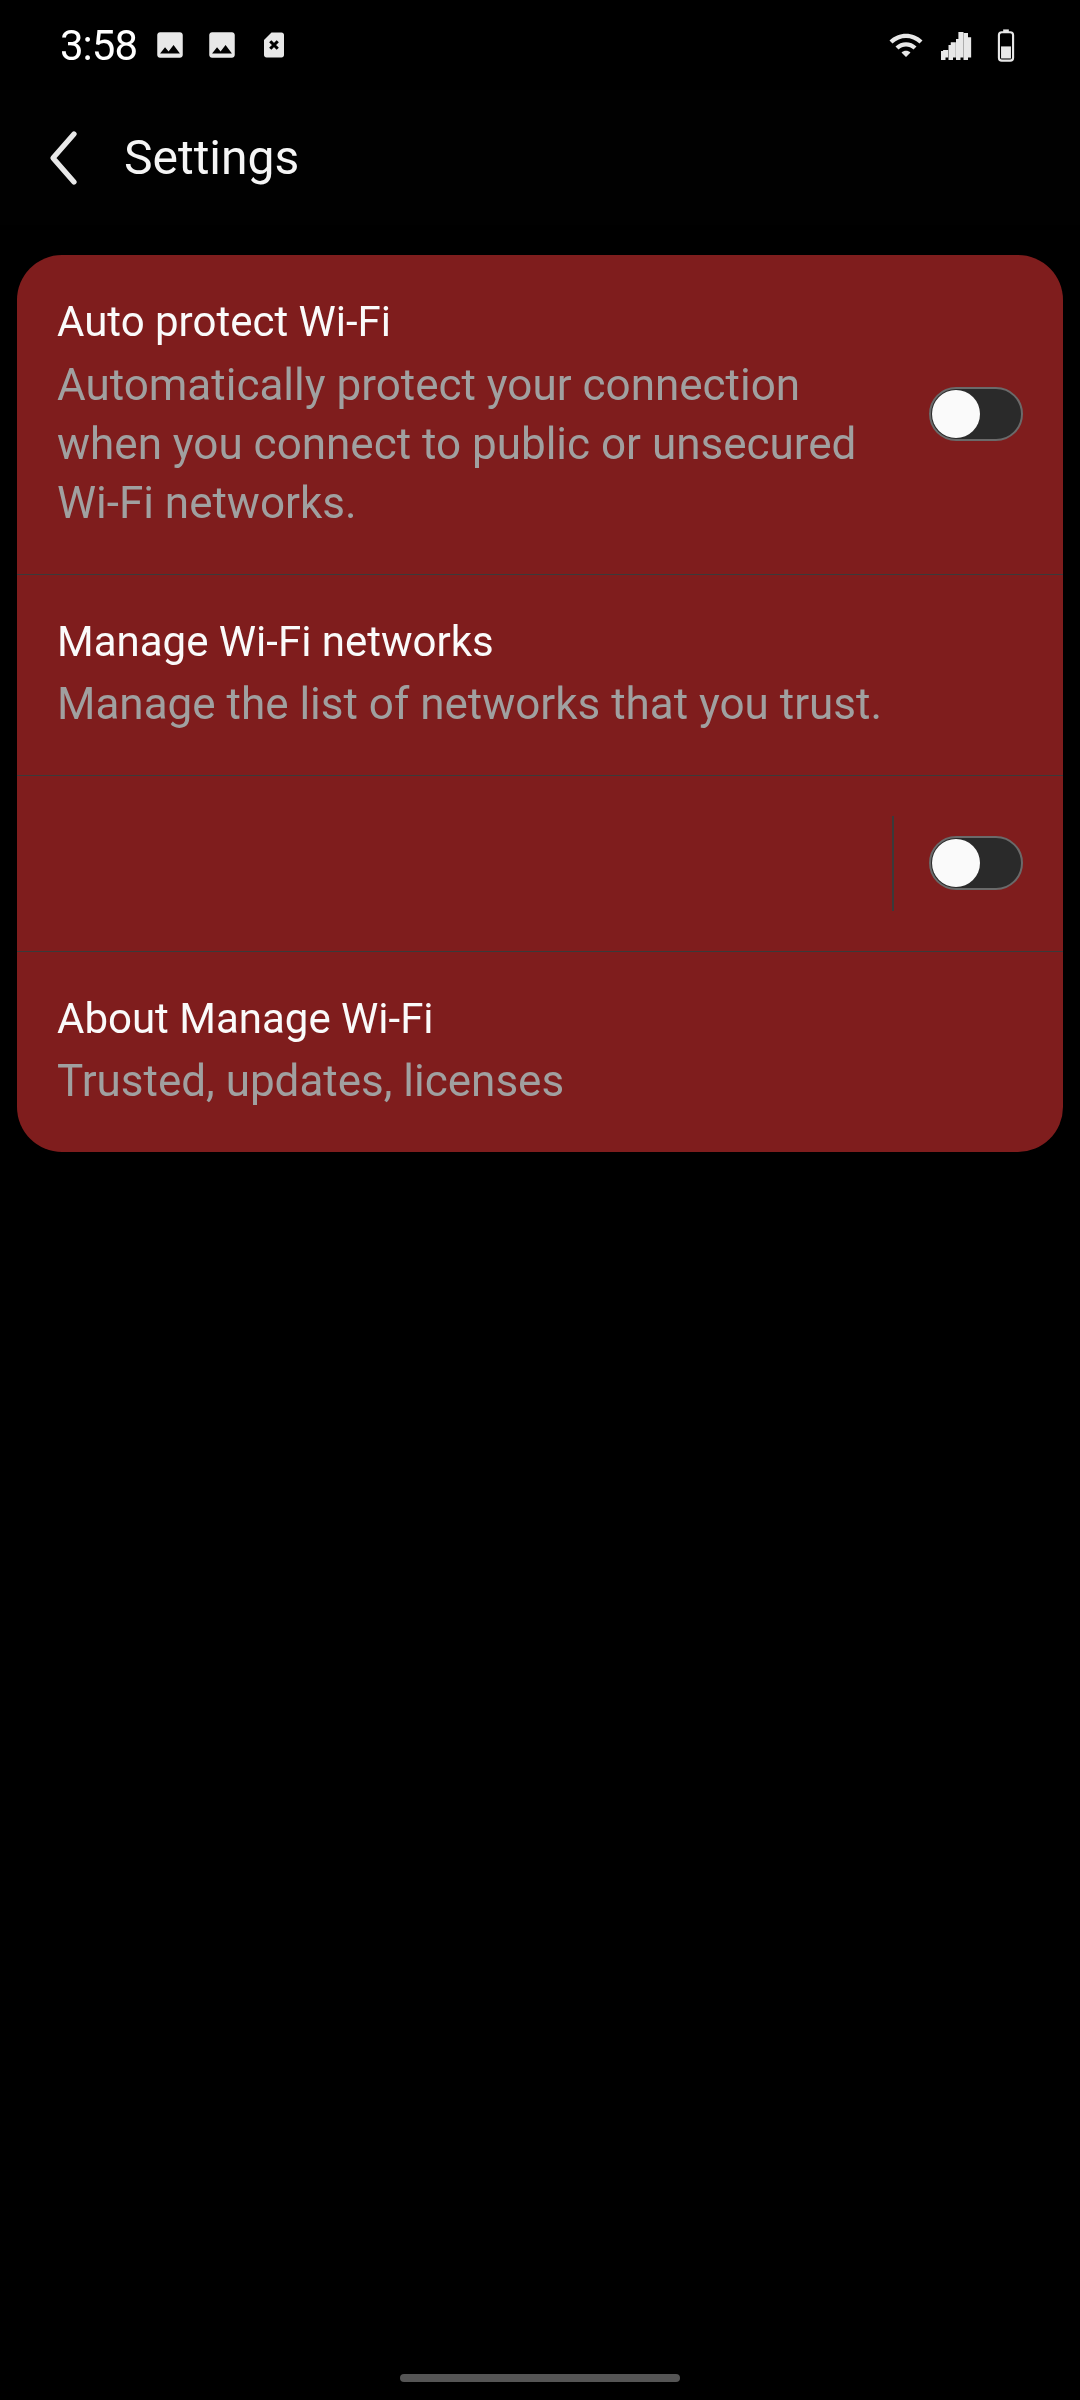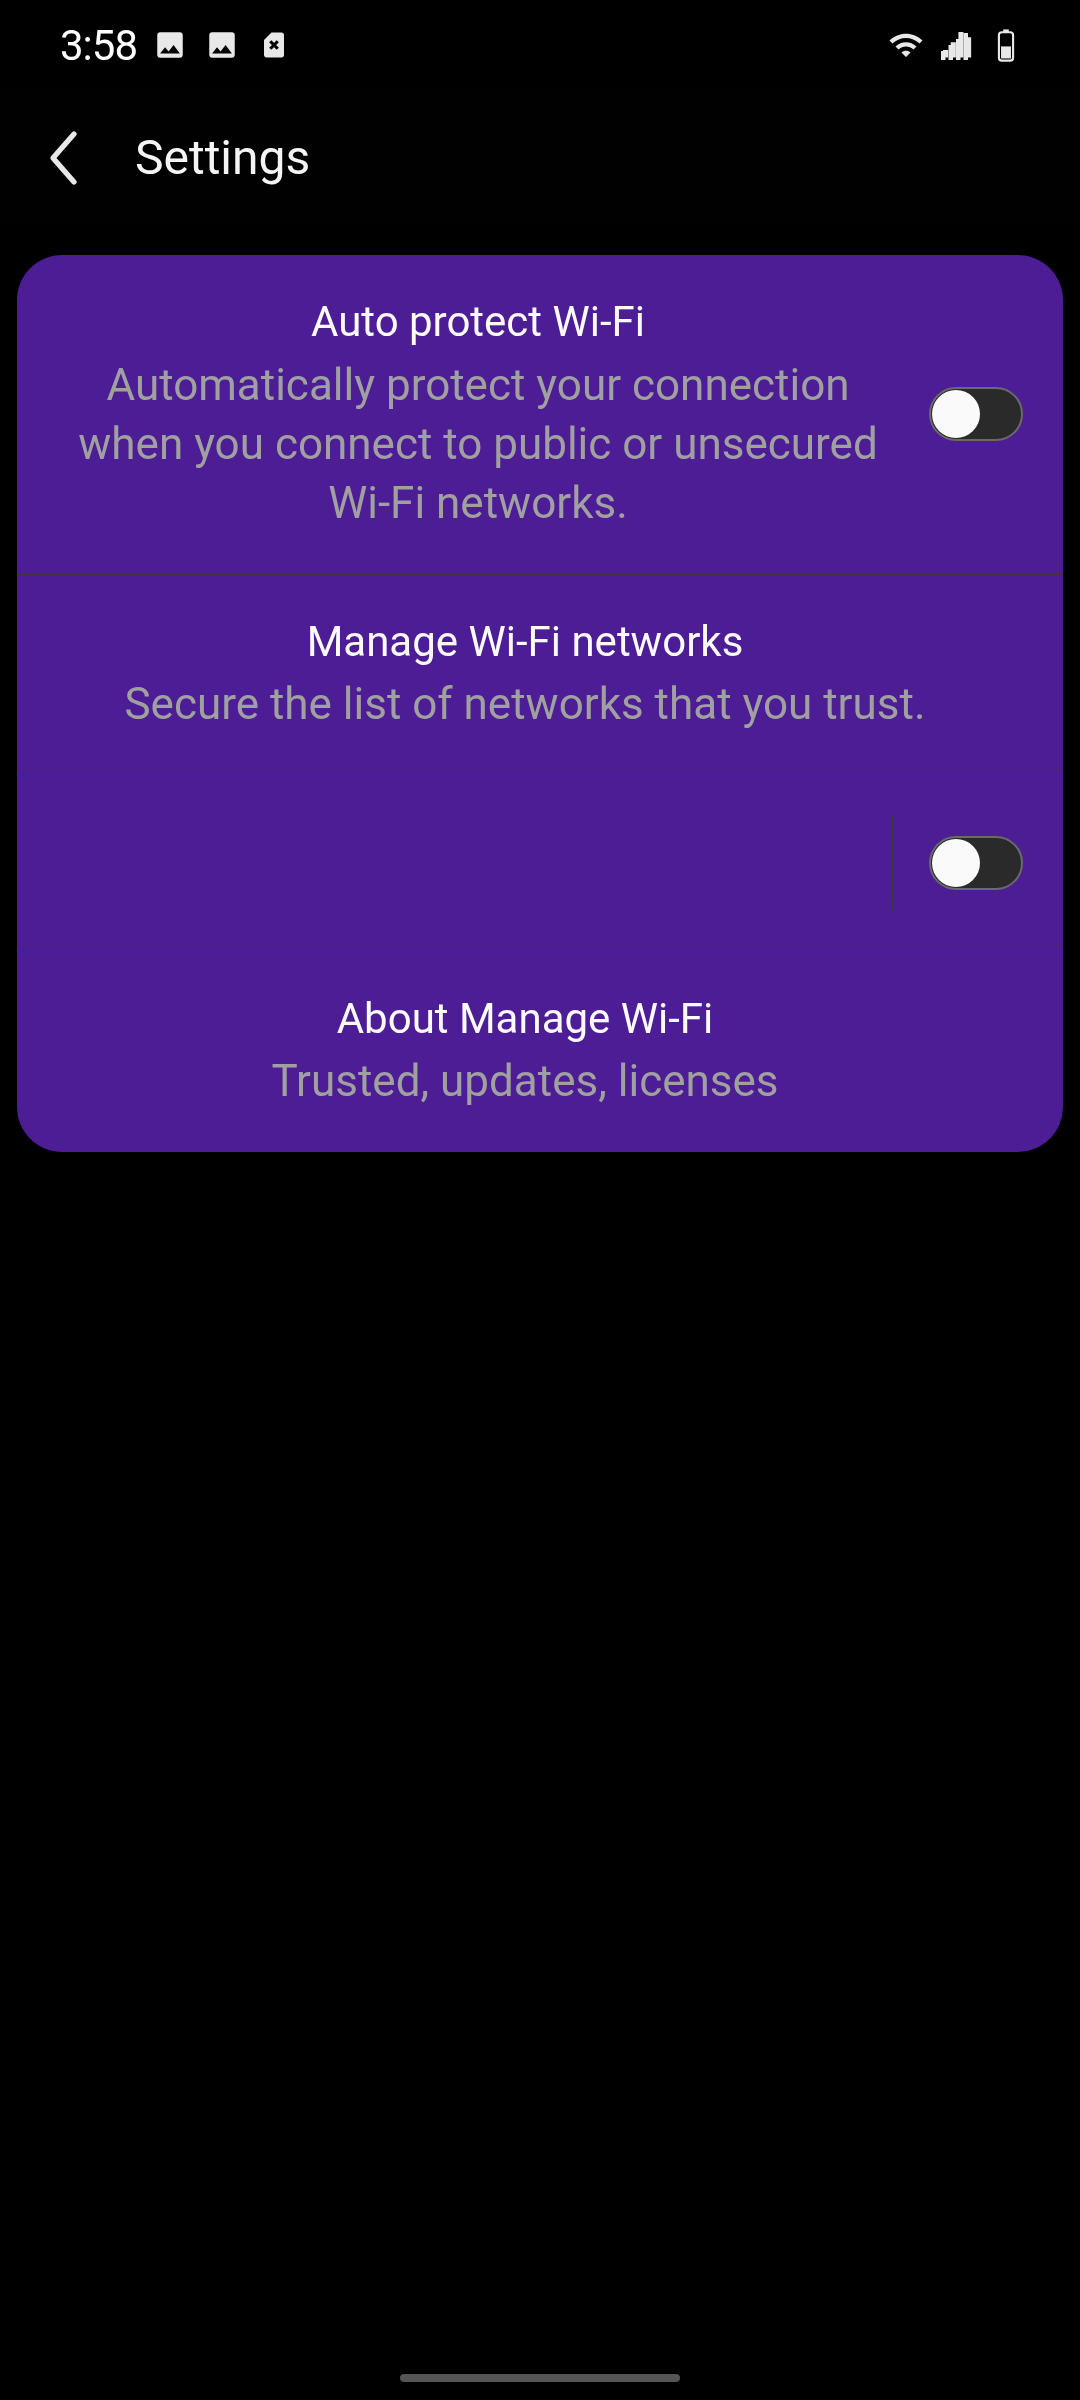--- a/index.html
+++ b/index.html
@@ -39,44 +39,43 @@
     .status-right {
       display: flex;
       align-items: center;
       gap: 12px;
     }
     .app-bar {
       height: 135px;
       display: flex;
       align-items: center;
       padding: 0 40px;
-      gap: 45px;
+      gap: 34px;
       background: #010101;
       text-align: right;
     }
     .back-button {
       width: 50px;
       height: 50px;
       display: flex;
       align-items: center;
       justify-content: center;
     }
     .app-title {
       font-size: 48px;
       font-weight: 400;
       color: #f5f5f5;
     }
     .content {
       padding: 30px 17px 0 17px;
     }
     .card {
-      background: #4c1d95;
+      background: #7f1d1d;
       border-radius: 45px;
       overflow: hidden;
-      text-align: center;
     }
     .setting-item {
       display: flex;
       align-items: center;
       padding: 40px 40px 40px 40px;
       border-bottom: 1px solid #3a3a3a;
       min-height: 160px;
     }
     .setting-item:last-child {
       border-bottom: none;
@@ -206,21 +205,21 @@
       <div class="toggle-container">
         <div class="toggle">
           <div class="toggle-knob"></div>
         </div>
       </div>
     </div>
 
     <div class="setting-item">
       <div class="setting-text">
         <div class="setting-title">Manage Wi-Fi networks</div>
-        <div class="setting-subtitle">Secure the list of networks that you trust.</div>
+        <div class="setting-subtitle">Manage the list of networks that you trust.</div>
       </div>
     </div>
 
     <div class="setting-item">
       <div class="setting-text">
       </div>
       <div class="toggle-container">
         <div class="toggle-divider"></div>
         <div class="toggle">
           <div class="toggle-knob"></div>

